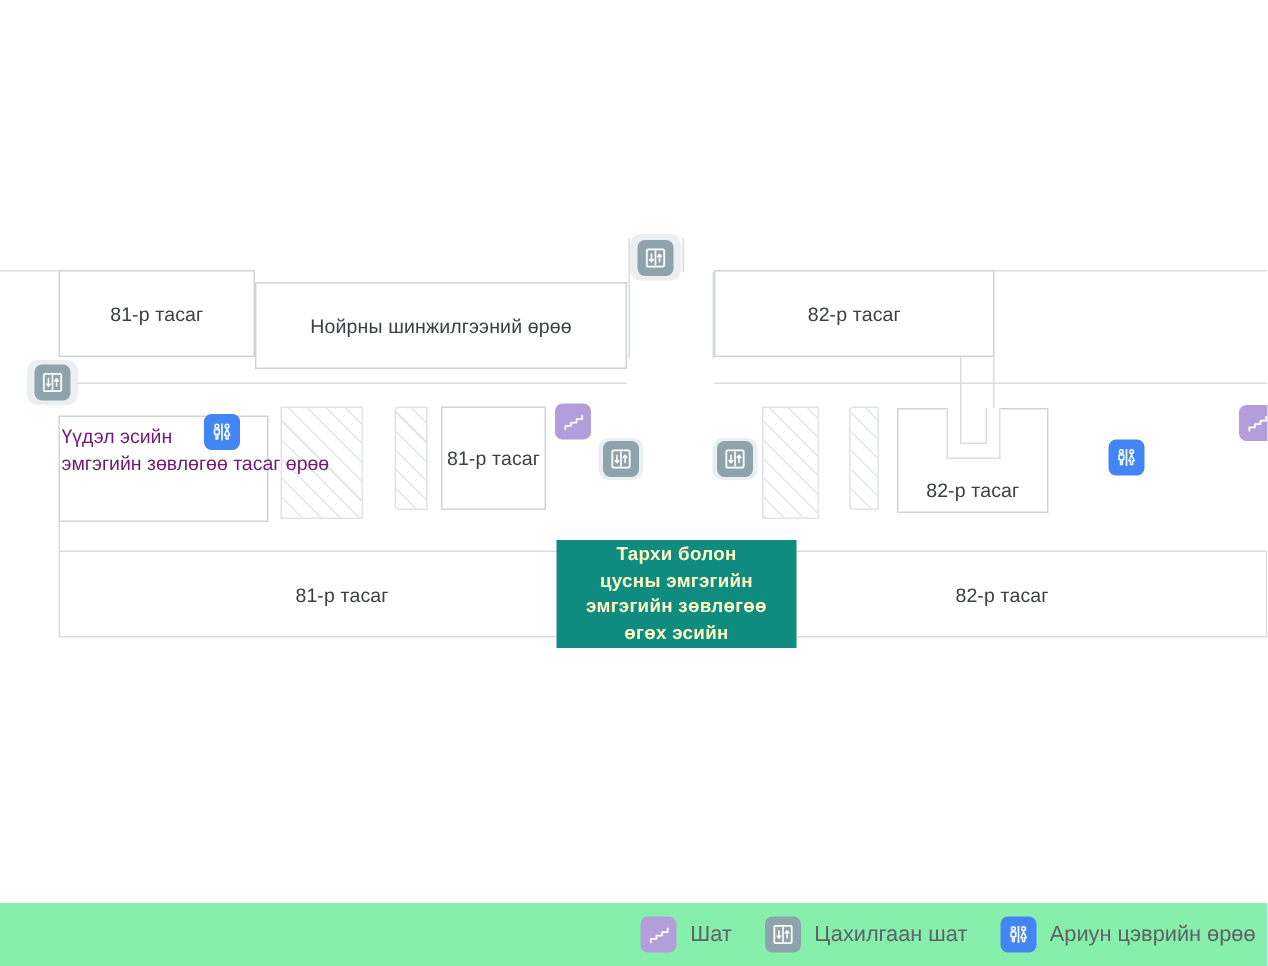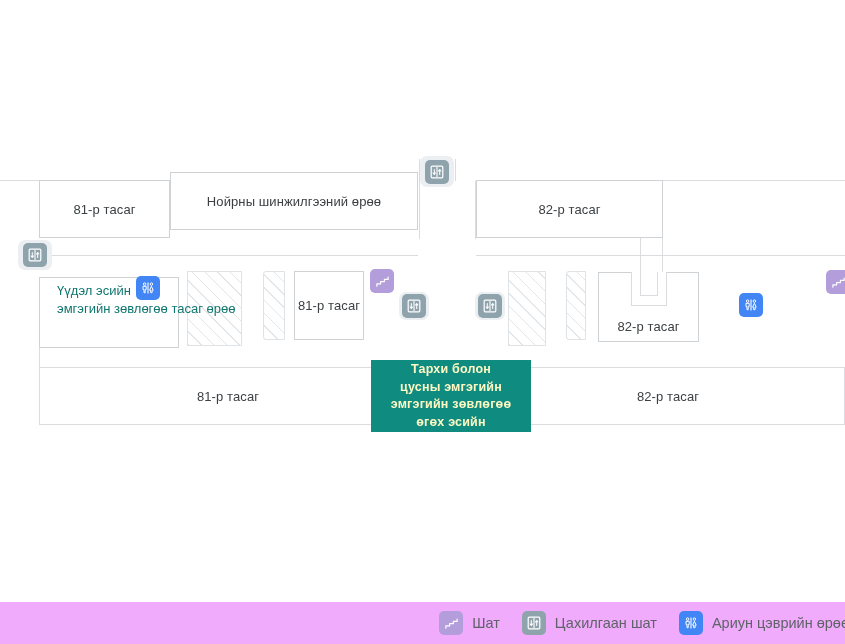--- a/index.html
+++ b/index.html
@@ -68,23 +68,22 @@
       #e4e7ea 0px, #e4e7ea 1px,
       rgba(255,255,255,0) 1px, rgba(255,255,255,0) 9px
     );
   }
 
   
   .free-label {
     position: absolute;
     font-size: 13px;
     line-height: 18px;
-    color: #0f766e;
+    color: #701a75;
     white-space: nowrap;
-    padding-left: 16px;
   }
 
   
   .hl-label {
     position: absolute;
     text-align: center;
     font-size: 12.5px;
     line-height: 17.5px;
     font-weight: 700;
     color: #fef9c3;
@@ -128,23 +127,23 @@
   
   #legend {
     position: absolute;
     left: 0;
     bottom: 0;
     width: 845px;
     height: 42px;
     display: flex;
     align-items: center;
     justify-content: flex-end;
-    padding-right: 4px;
-    box-sizing: border-box;
-    background: #f0abfc;
+    padding-right: 16px;
+    box-sizing: border-box;
+    background: #86efac;
   }
   .legend-item {
     display: flex;
     align-items: center;
     margin-left: 22px;
   }
   .legend-item:last-child { margin-right: -8px; }
   .legend-chip {
     width: 24px;
     height: 24px;
@@ -163,21 +162,21 @@
 </style>
 </head>
 <body>
 
 <div id="map-canvas">
 
   <div class="room" style="left:39px; top:180px; width:131px; height:58px;">
     <span class="room-label">81-р тасаг</span>
   </div>
 
-  <div class="room" style="left:170px; top:172px; width:248px; height:58px;">
+  <div class="room" style="left:170px; top:188px; width:248px; height:58px;">
     <span class="room-label">Нойрны шинжилгээний өрөө</span>
   </div>
 
   <div class="room" style="left:476px; top:180px; width:187px; height:58px;">
     <span class="room-label">82-р тасаг</span>
   </div>
 
   <div class="wall" style="left:663px; top:180px; width:182px; height:1px;"></div>
 
   <div class="wall" style="left:419px; top:181px; width:1px; height:58px;"></div>

